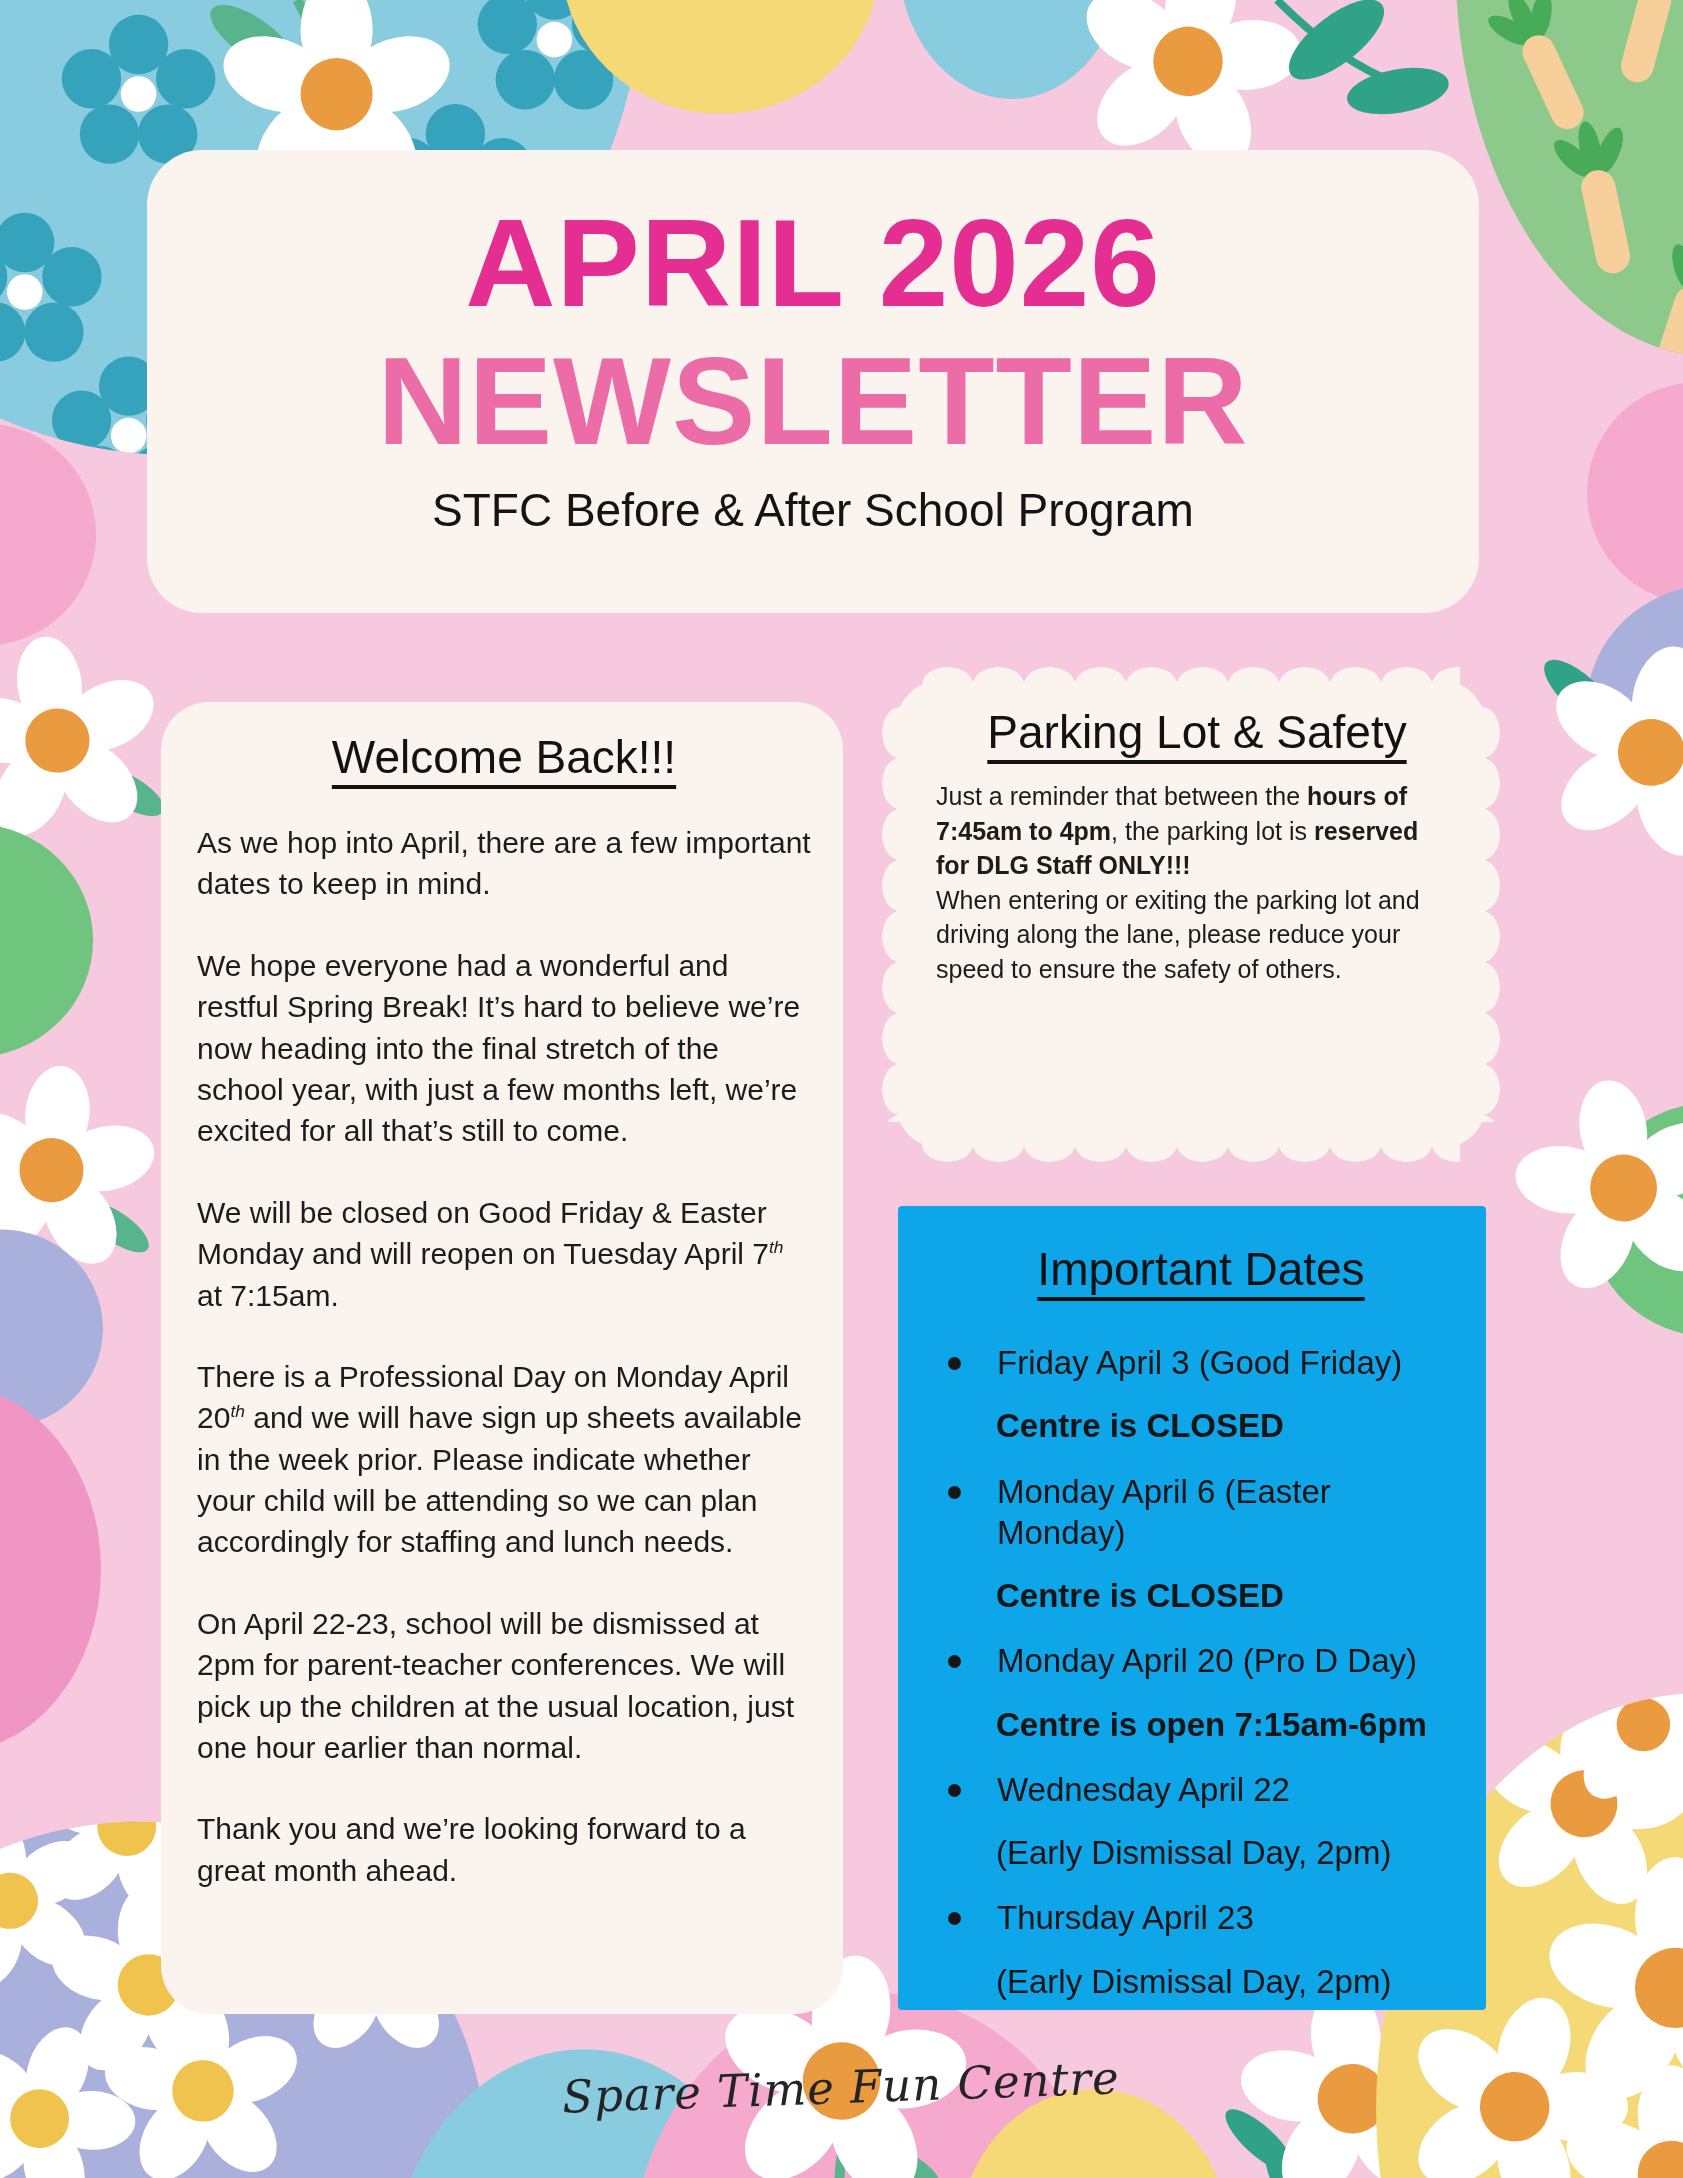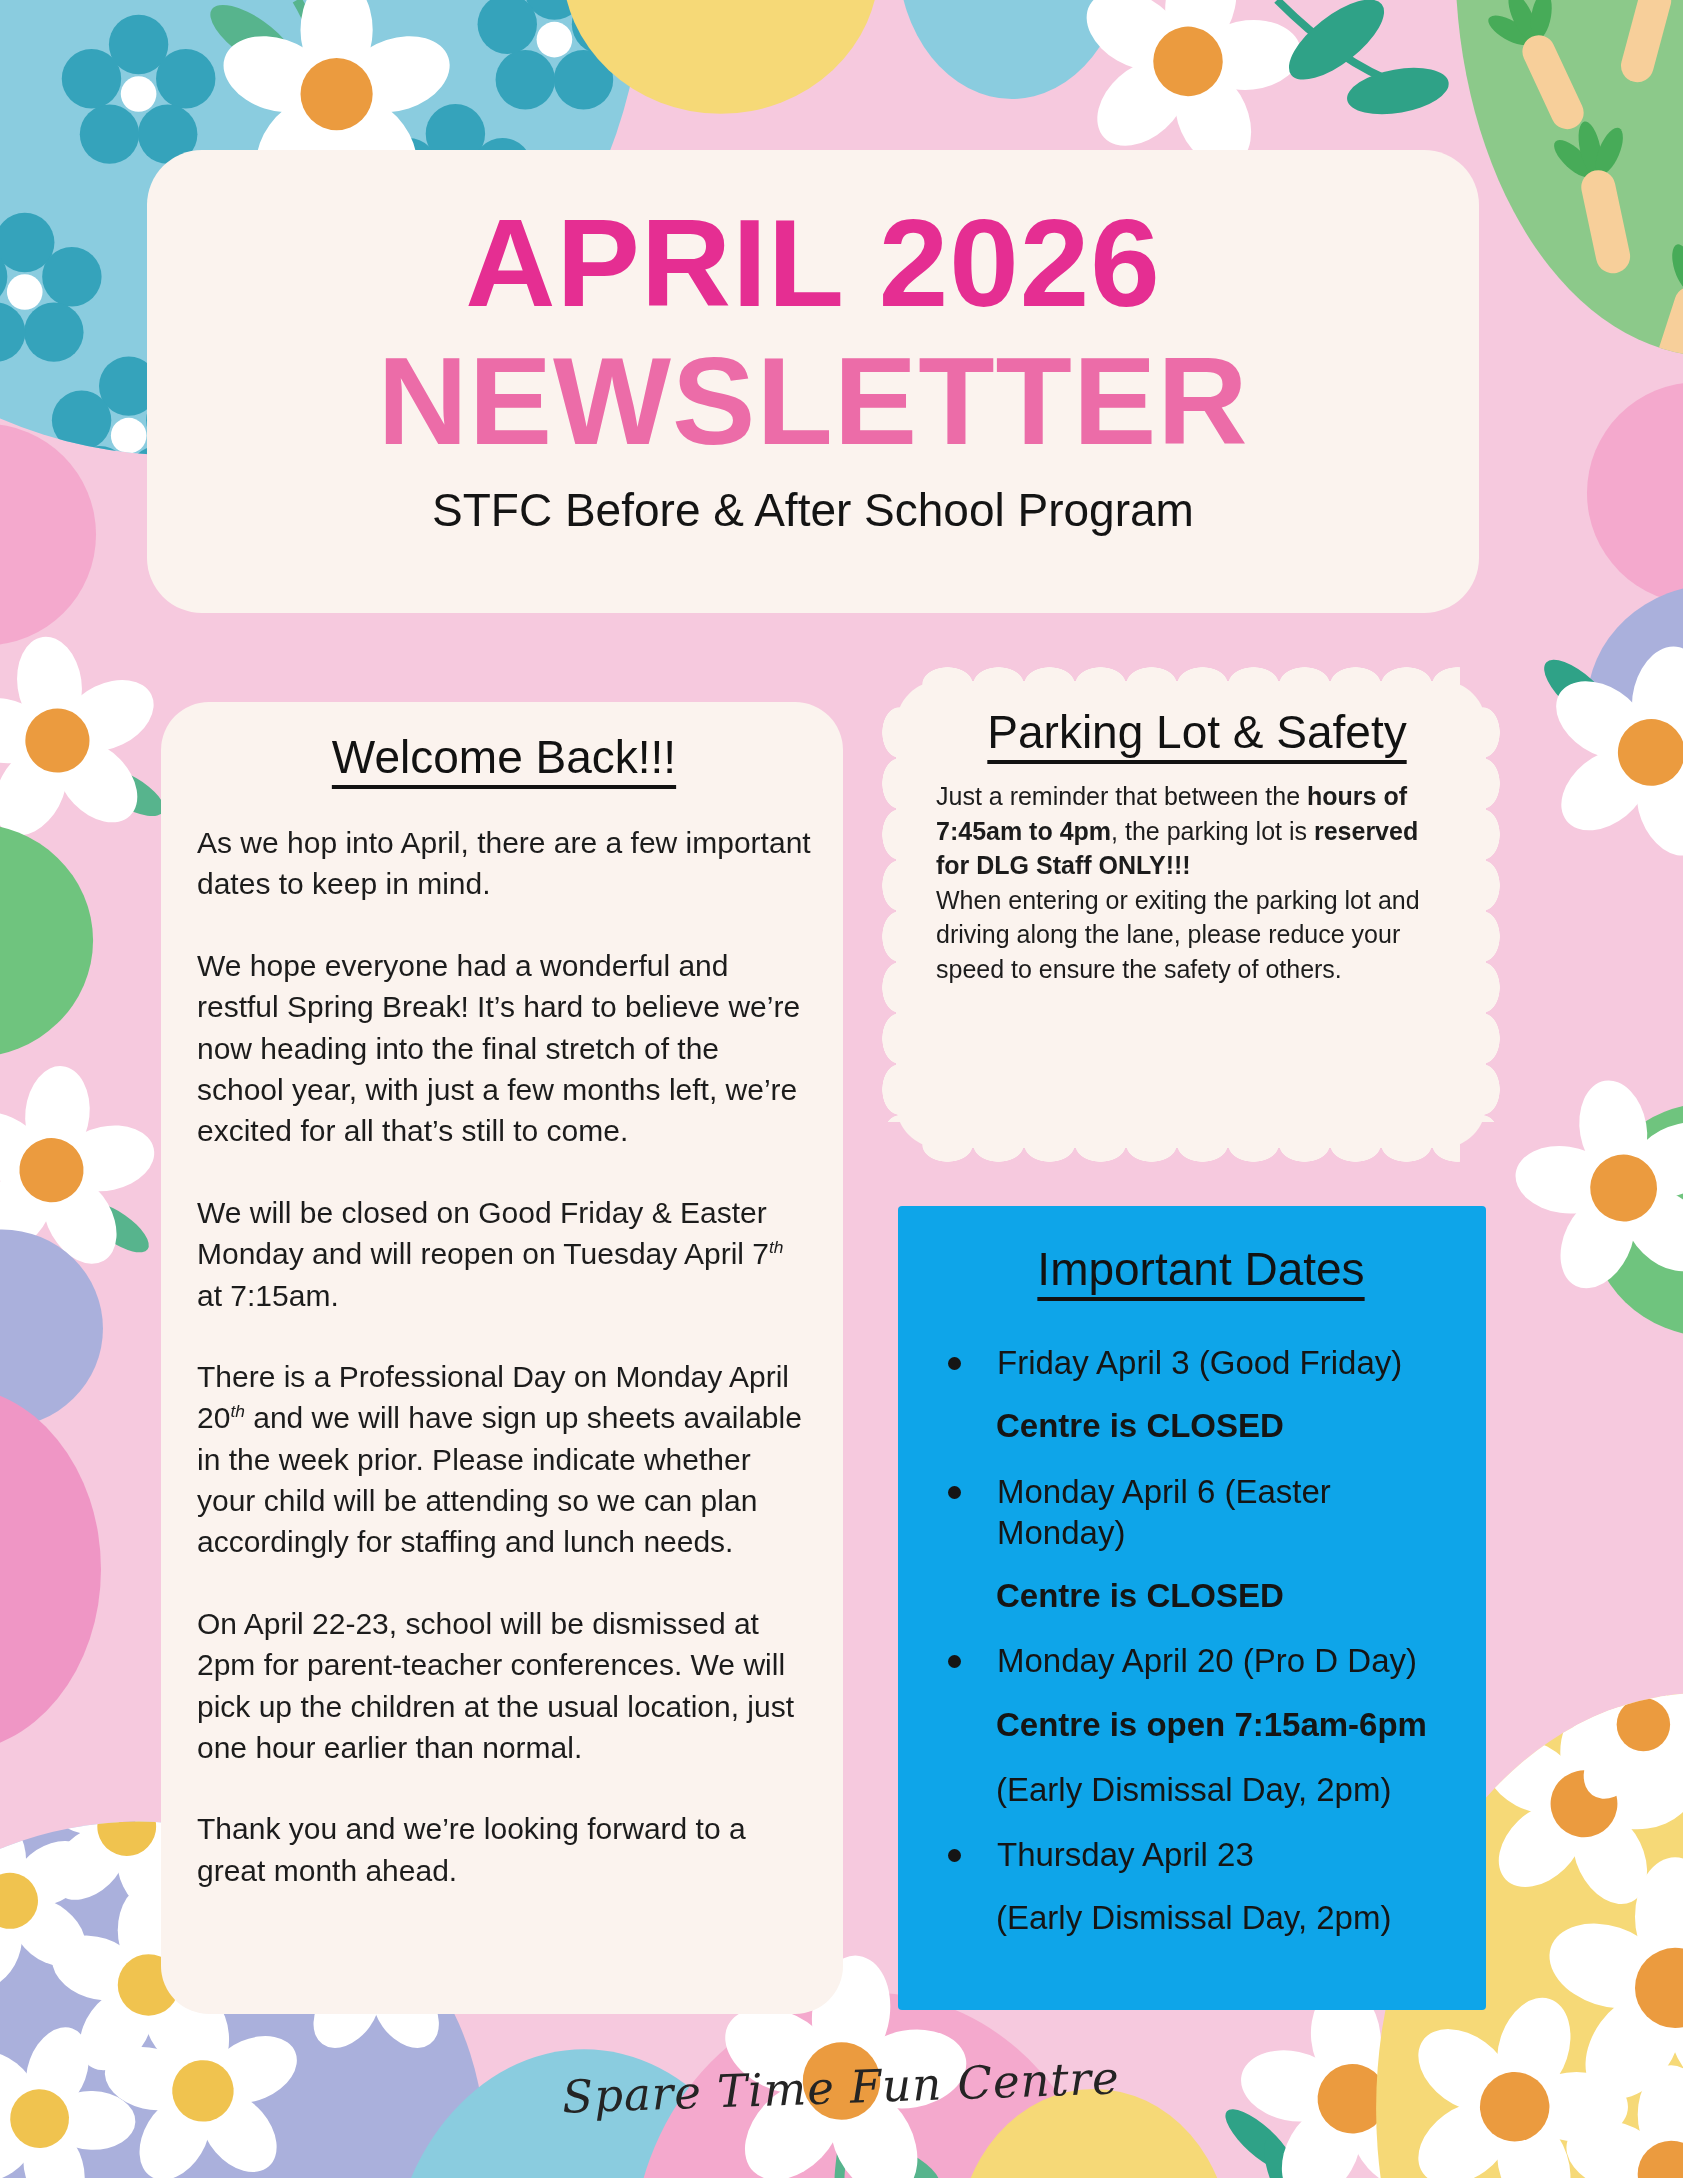--- a/index.html
+++ b/index.html
@@ -242,20 +242,24 @@
           <div class="di-sub bold">Centre is CLOSED</div>
         </li>
         <li>
           <div class="di-main">
             <span class="bullet"></span>
             <span>Monday April 20 (Pro D Day)</span>
           </div>
           <div class="di-sub bold">Centre is open 7:15am-6pm</div>
         </li>
         <li>
+          <div class="di-main">
+            <span class="bullet"></span>
+            <span>Wednesday April 22</span>
+          </div>
           <div class="di-sub">(Early Dismissal Day, 2pm)</div>
         </li>
         <li>
           <div class="di-main">
             <span class="bullet"></span>
             <span>Thursday April 23</span>
           </div>
           <div class="di-sub">(Early Dismissal Day, 2pm)</div>
         </li>
       </ul>

